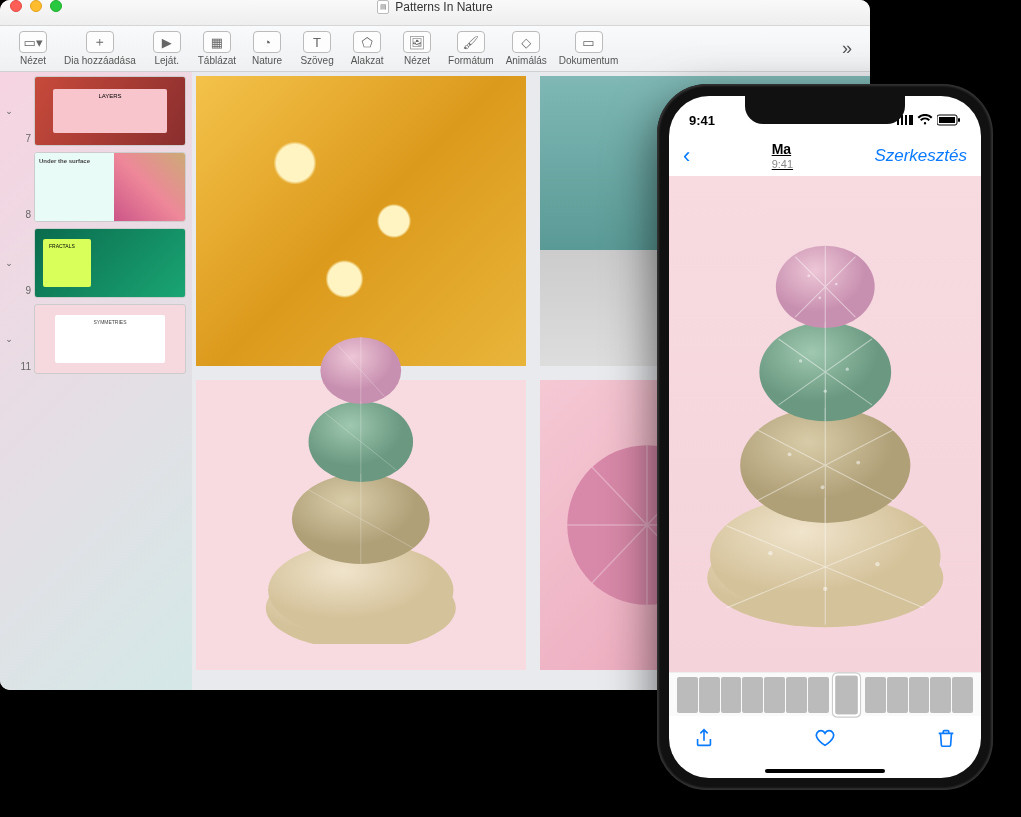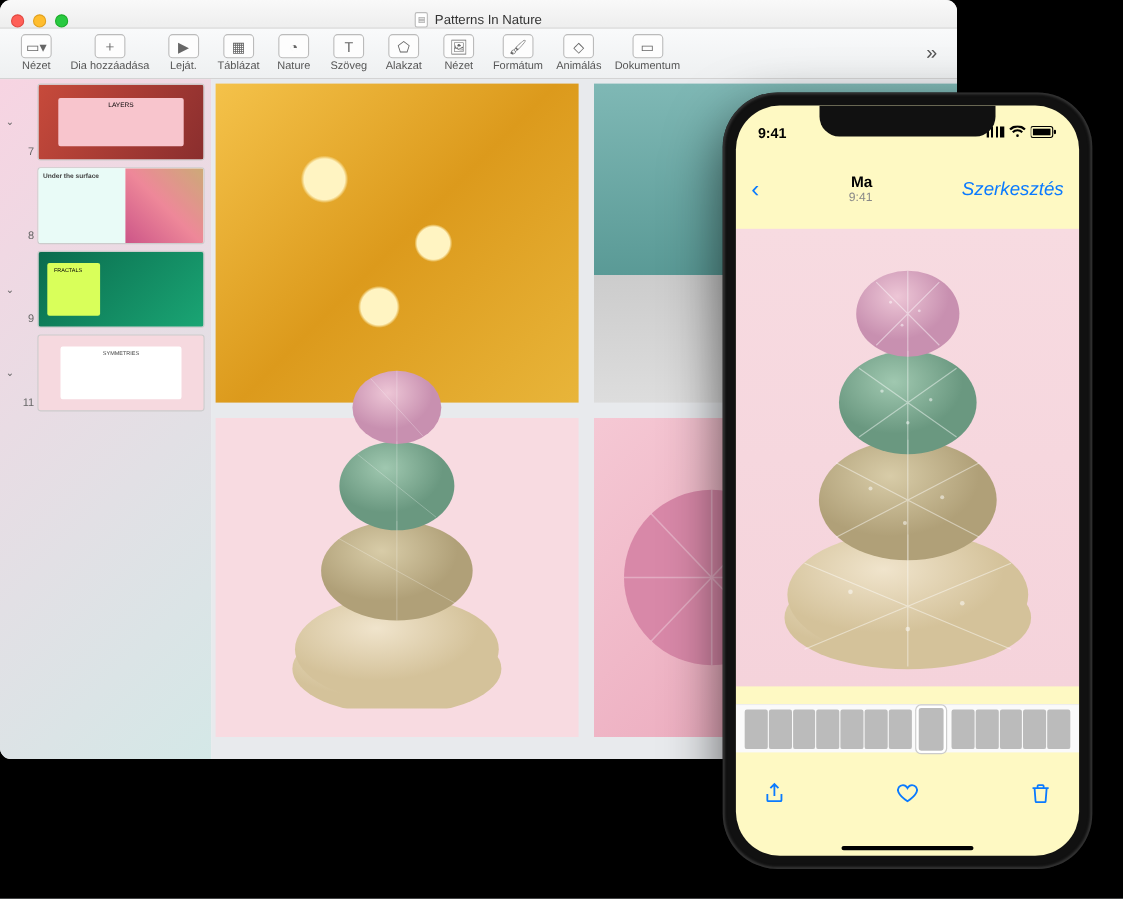--- a/index.html
+++ b/index.html
@@ -19,21 +19,21 @@
     width: 870px; height: 690px;
     background: #f4f4f4;
     border-radius: 10px;
     overflow: hidden;
     box-shadow: 0 20px 60px rgba(0,0,0,.4);
   }
   .titlebar {
     height: 26px;
     background: linear-gradient(#f9f9f9,#eee);
     border-bottom: 1px solid #d6d6d6;
-    display: flex; align-items: flex-end;
+    display: flex; align-items: flex-start;
     position: relative;
   }
   .traffic { position:absolute; left:10px; display:flex; gap:8px; }
   .dot { width:12px; height:12px; border-radius:50%; }
   .dot.red{background:#ff5f57;border:1px solid #e14942;}
   .dot.yellow{background:#ffbd2e;border:1px solid #e1a11f;}
   .dot.green{background:#28c940;border:1px solid #1dad2b;}
   .title { margin:0 auto; font-size:12px; color:#333; font-weight:500; display:flex; align-items:center; gap:6px;}
   .title .doc-icon{width:12px;height:14px;background:#fff;border:1px solid #bbb;border-radius:2px;font-size:7px;display:flex;align-items:center;justify-content:center;color:#888;}
 
@@ -125,43 +125,43 @@
   
   .iphone {
     position:absolute;
     right:28px; top:84px;
     width:336px; height:706px;
     background:#111; border-radius:50px;
     padding:12px;
     box-shadow: 0 20px 50px rgba(0,0,0,.6), inset 0 0 2px 2px #333;
   }
   .iphone .screen{
-    width:100%;height:100%;background:#fef9c3;border-radius:40px;overflow:hidden;
-    position:relative;display:flex;flex-direction:column;gap:16px;
+    width:100%;height:100%;background:#ffffff;border-radius:40px;overflow:hidden;
+    position:relative;display:flex;flex-direction:column;
   }
   .notch{
     position:absolute;top:0;left:50%;transform:translateX(-50%);
     width:160px;height:28px;background:#111;border-radius:0 0 18px 18px;z-index:10;
   }
   .statusbar{
     height:40px;display:flex;align-items:center;justify-content:space-between;
     padding:8px 20px 0;font-size:13px;font-weight:600;color:#000;
   }
   .statusbar .right{display:flex;gap:4px;align-items:center;}
   .sig,.wifi,.batt{display:inline-block;}
   .sig{width:16px;height:10px;background:
     linear-gradient(to right,#000 0 2px,transparent 2px 4px,#000 4px 6px,transparent 6px 8px,#000 8px 10px,transparent 10px 12px,#000 12px 14px);}
   .wifi svg,.batt svg{display:block;}
 
   .navhdr{
     height:40px;display:flex;align-items:center;justify-content:space-between;
     padding:0 14px;font-size:15px;
   }
   .navhdr .back{color:#0a7aff;font-size:22px;}
-  .navhdr .center{text-align:right;line-height:1.1;}
+  .navhdr .center{text-align:left;line-height:1.1;text-decoration:underline;}
   .navhdr .center .t1{font-size:14px;font-weight:600;color:#000;}
   .navhdr .center .t2{font-size:11px;color:#888;}
   .navhdr .edit{color:#0a7aff;font-size:17px;font-style:italic;}
 
   .photo-view{
     flex:1;background:linear-gradient(180deg,#f7dbe1,#f5d3db);
     display:flex;align-items:center;justify-content:center;
     position:relative;
   }
   .filmstrip{

